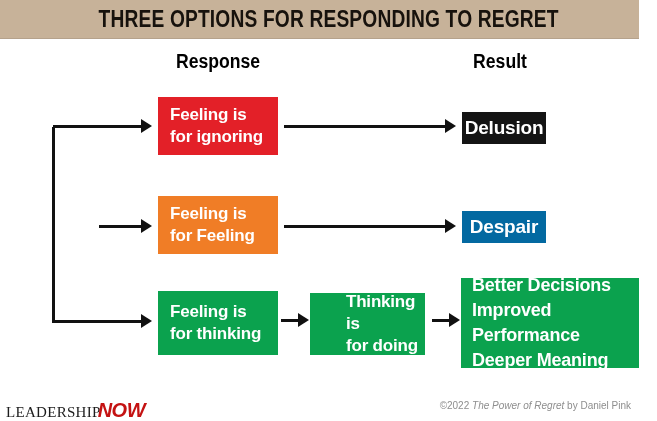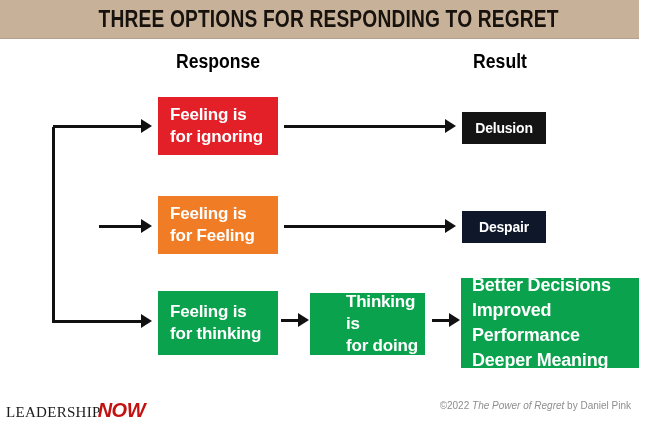--- a/index.html
+++ b/index.html
@@ -19,21 +19,21 @@
   }
   
   .col-header {
     position:absolute; top:50px; font-size:20px; font-weight:bold; color:#000;
     text-align:center; transform:scaleX(0.88); transform-origin:center; white-space:nowrap;
   }
   .col-response { left:158px; width:120px; }
   .col-result   { left:440px; width:120px; }
   
   .node {
-    position:absolute; color:#fff; font-weight:bold; font-size:14px;
+    position:absolute; color:#fff; font-weight:bold; font-size:19px;
     display:flex; align-items:center; justify-content:center;
     box-sizing:border-box; letter-spacing:-0.2px;
   }
   .node-regret   { left:11px;  top:210px; width:86px; height:33px; }
   .node-delusion { left:462px; top:112px; width:84px; height:32px; }
   .node-despair  { left:462px; top:211px; width:84px; height:32px; }
   
   .box {
     position:absolute; color:#fff; font-weight:bold; font-size:17px; line-height:1.28;
     display:flex; align-items:center; padding-left:12px; box-sizing:border-box;
@@ -96,21 +96,21 @@
   <div class="arrow a-row3-a"></div>
   <div class="arrow a-row3-b"></div>
 
 
   <div class="box box-ignoring" style="background: rgb(227, 32, 40);">Feeling is
 for ignoring</div>
   <div class="node node-delusion" style="background: rgb(20, 20, 20);">Delusion</div>
 
   <div class="box box-feeling" style="background: rgb(240, 125, 38);">Feeling is
 for Feeling</div>
-  <div class="node node-despair" style="background: #0f172a;">Despair</div>
+  <div class="node node-despair" style="background: #0369a1;">Despair</div>
 
   <div class="box box-thinking" style="background: rgb(11, 162, 78);">Feeling is
 for thinking</div>
   <div class="box box-doing" style="background: rgb(11, 162, 78); padding-left: 36px;">Thinking is
 for doing</div>
   <div class="box box-outcomes" style="background: rgb(11, 162, 78);">Better Decisions
 Improved Performance
 Deeper Meaning</div>
 
   <div class="logo">

